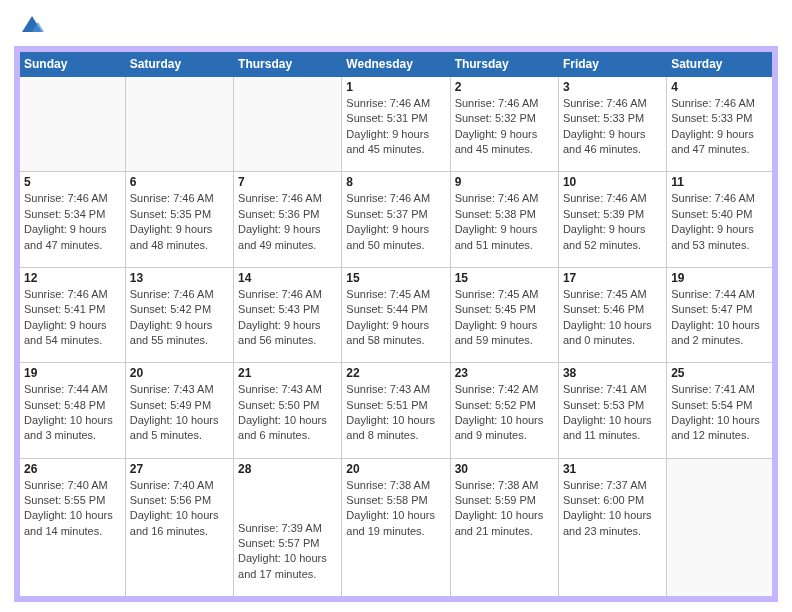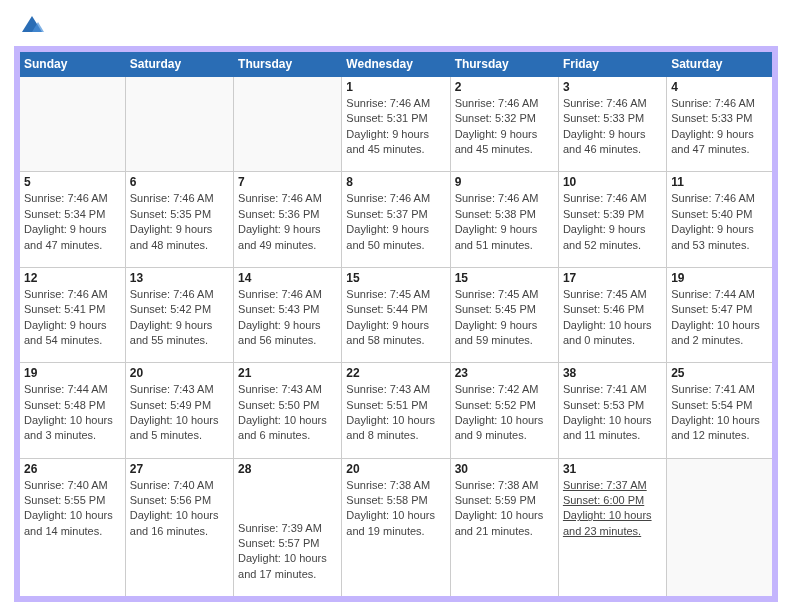--- a/index.html
+++ b/index.html
@@ -355,21 +355,21 @@
           </td>
           <td>
             <div class="day-number">30</div>
             <div class="day-info" style="white-space: pre-line;">Sunrise: 7:38 AM
 Sunset: 5:59 PM
 Daylight: 10 hours
 and 21 minutes.</div>
           </td>
           <td>
             <div class="day-number">31</div>
-            <div class="day-info" style="white-space: pre-line; text-decoration: underline;">Sunrise: 7:37 AM
+            <div class="day-info" style="white-space: pre-line;">Sunrise: 7:37 AM
 Sunset: 6:00 PM
 Daylight: 10 hours
 and 23 minutes.</div>
           </td>
           <td class="empty"></td>
         </tr>
       </tbody>
   </table>
 </div>
 

